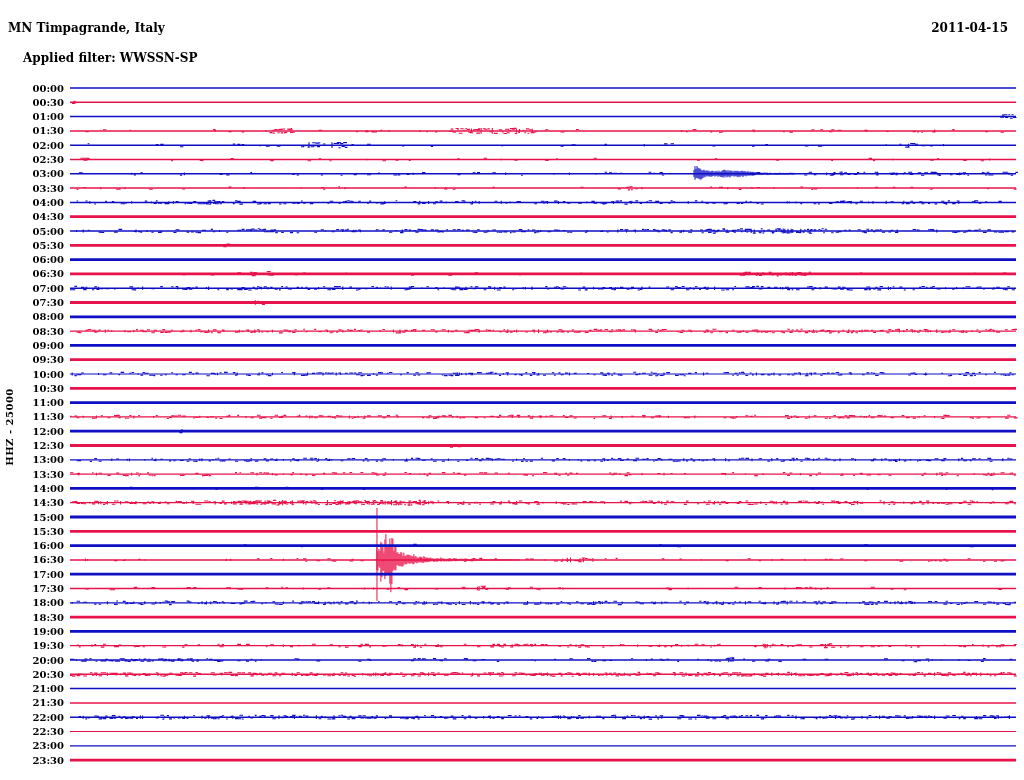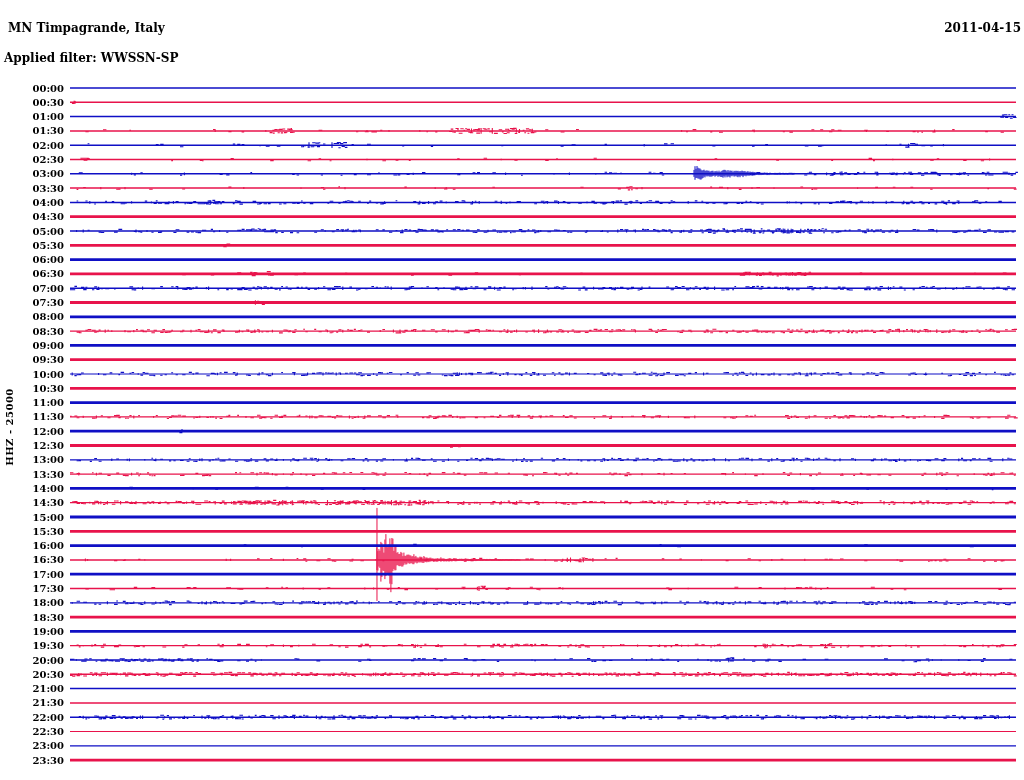--- a/index.html
+++ b/index.html
@@ -1,21 +1,21 @@
 <!DOCTYPE html>
 <html><head>
 <meta charset="utf-8">
 <style>
   html,body{margin:0;padding:0;background:#ffffff;}
   body{width:1024px;height:780px;position:relative;overflow:hidden;
        font-family:"DejaVu Serif","Liberation Serif",serif;}
   .hdr{position:absolute;color:#000;font-weight:bold;font-size:12px;white-space:nowrap;}
   #station{left:8px;top:21px;}
-  #filter{left:4px;top:51px;text-align:center;}
-  #date{right:3px;top:21px;}
+  #filter{left:23px;top:51px;text-align:center;}
+  #date{right:16px;top:21px;}
   svg{position:absolute;left:0;top:0;}
   text{font-family:"DejaVu Serif","Liberation Serif",serif;font-weight:bold;fill:#000;}
   .rowlabel{font-size:10px;}
   .sidelabel{font-size:10px;letter-spacing:0.5px;}
 </style>
 </head>
 <body>
 
 <div class="hdr" id="station">MN Timpagrande, Italy</div>
 <div class="hdr" id="filter">Applied filter: WWSSN-SP</div>

